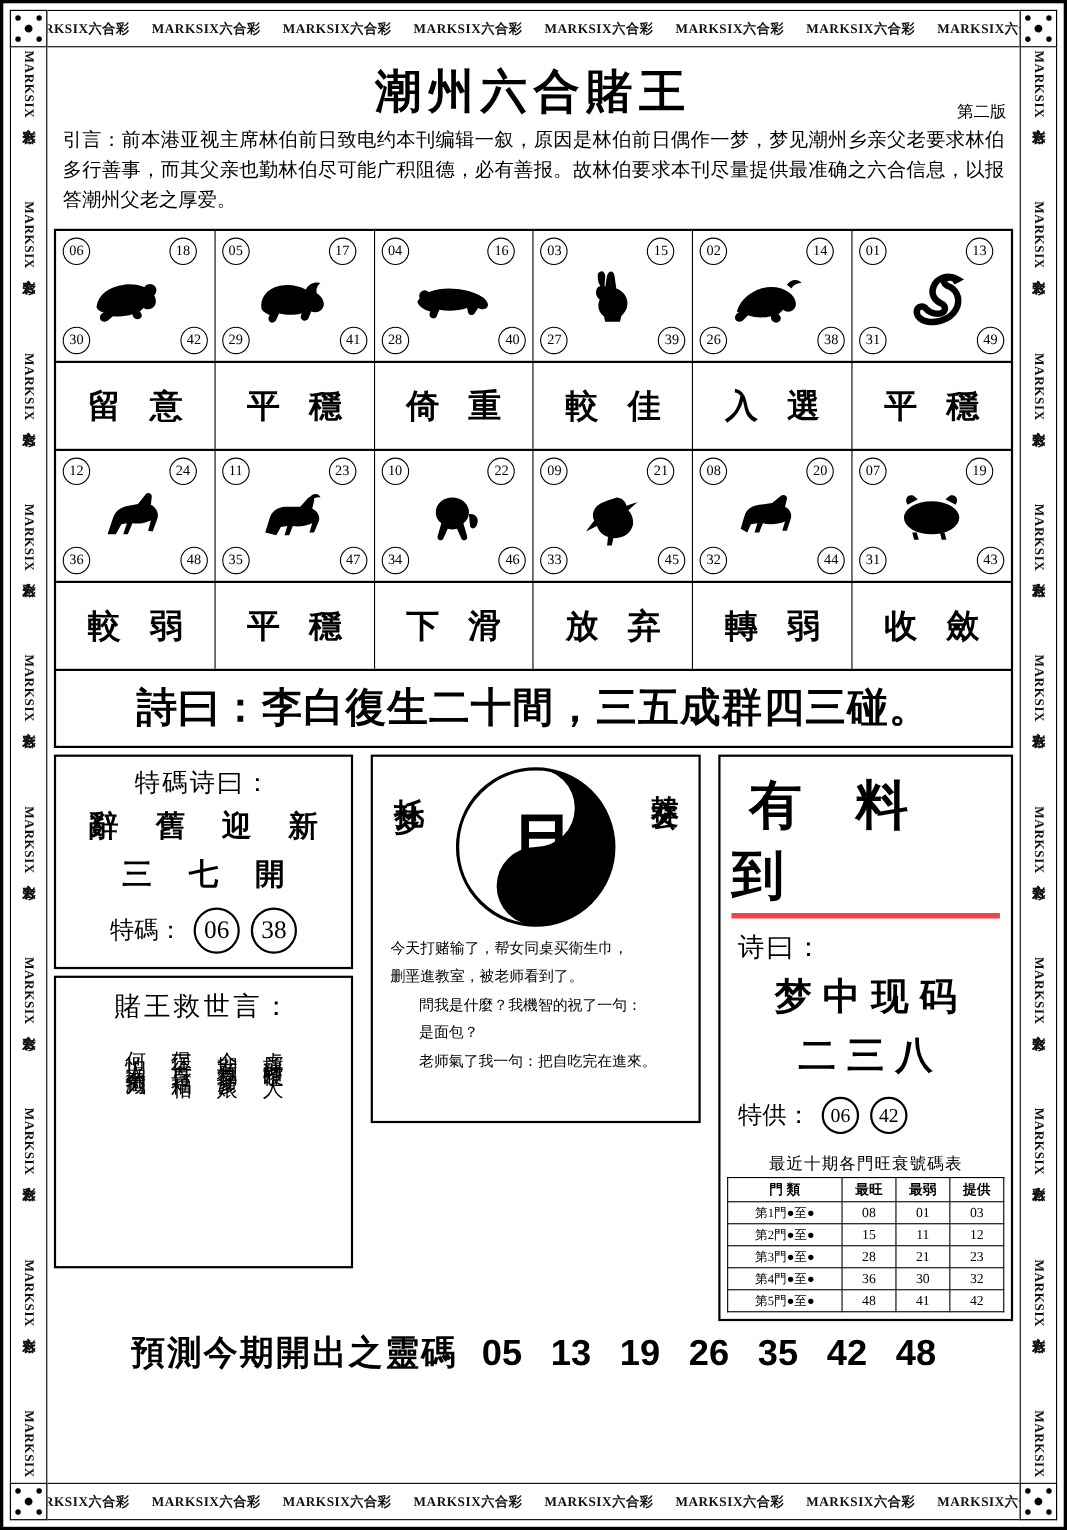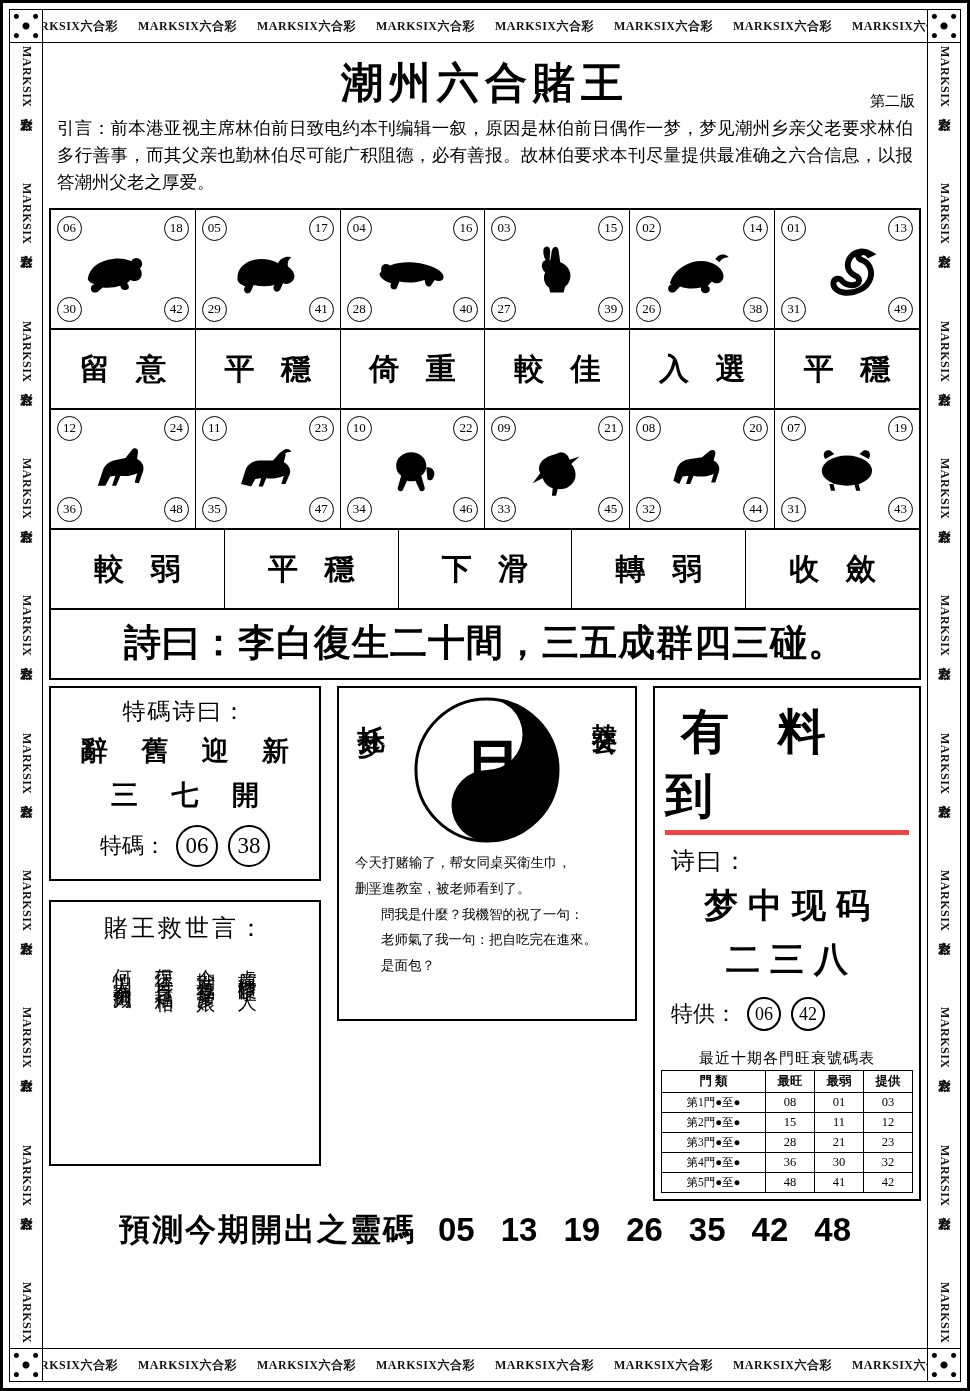--- a/index.html
+++ b/index.html
@@ -99,21 +99,21 @@
     height: 118px; position: relative;
   }
   .zcell:last-child { border-right: none; }
   .num {
     position: absolute;
     width: 25px; height: 25px; border: 1.5px solid #000; border-radius: 50%;
     font-size: 13px; line-height: 22px; text-align: center;
     font-family: "Liberation Serif", serif;
   }
   .n-tl { left: 6px; top: 6px; }
-  .n-tr { right: 6px; top: 6px; }
+  .n-tr { right: 16px; top: 6px; }
   .n-bl { left: 6px; bottom: 6px; }
   .n-br { right: 6px; bottom: 6px; }
   .animal {
     position: absolute; inset: 24px 30px;
     display: flex; align-items: center; justify-content: center;
   }
   .animal svg { width: 100%; height: 100%; }
 
   .wrow { display: flex; border-top: 2px solid #000; }
   .wcell {
@@ -466,20 +466,21 @@
                 <path d="M24 18c-4-6 0-12 6-10l5 4zM76 18c4-6 0-12-6-10l-5 4z" fill="#000"></path>
                 <path d="M34 48l2 8h-5l-2-8zM64 48l2 8h-5l-2-8z" fill="#000"></path>
               </svg>
             </div>
           </div>
         </div>
       <div class="wrow" id="wrow2">
           <div class="wcell">較 弱</div>
           <div class="wcell">平 穩</div>
           <div class="wcell">下 滑</div>
+          <div class="wcell">放 弃</div>
           <div class="wcell">轉 弱</div>
           <div class="wcell">收 斂</div>
         </div>
     </div>
 
     <div class="poem-bar">詩曰：李白復生二十間，三五成群四三碰。</div>
 
     <div class="mid">
 
       <div class="col-left">
@@ -487,21 +488,21 @@
           <div class="tm-title">特碼诗曰：</div>
           <div class="tm-line">辭 舊 迎 新</div>
           <div class="tm-line">三 七 開</div>
           <div class="tm-row">
             <span class="lbl">特碼：</span>
             <span class="ball">06</span>
             <span class="ball">38</span>
           </div>
         </div>
 
-        <div class="panel" style="margin-top:19px;">
+        <div class="panel" style="margin-top:6px;">
           <div class="save-title">賭王救世言：</div>
           <div class="vert-cols" id="savior-cols">
               <div class="vcol">虎前猪後旺一人</div>
               <div class="vcol">今期有福寻爹娘</div>
               <div class="vcol">保得一身百福相</div>
               <div class="vcol">何怕人家袖藏刀</div>
             </div>
         </div>
       </div>
 
@@ -517,22 +518,22 @@
                 <circle cx="50" cy="26" r="7" fill="#fff"></circle>
                 <circle cx="50" cy="74" r="7" fill="#000"></circle>
                 <text x="30" y="66" font-family="DejaVu Serif, serif" font-size="46" font-weight="bold" fill="#000">月</text>
               </svg>
             </div>
           </div>
           <div class="hand" id="dream-lines">
               <div>今天打赌输了，帮女同桌买衛生巾，</div>
               <div>删垩進教室，被老师看到了。</div>
               <div class="ind">問我是什麼？我機智的祝了一句：</div>
+              <div class="ind">是面包？</div>
               <div class="ind">老师氣了我一句：把自吃完在進來。</div>
-              <div class="ind">是面包？</div>
             </div>
         </div>
       </div>
 
       <div class="col-right">
         <div class="panel">
           <div class="yld">有 料 到</div>
           <div class="r-sub">诗曰：</div>
           <div class="r-big">梦中现码</div>
           <div class="r-big">二三八</div>

